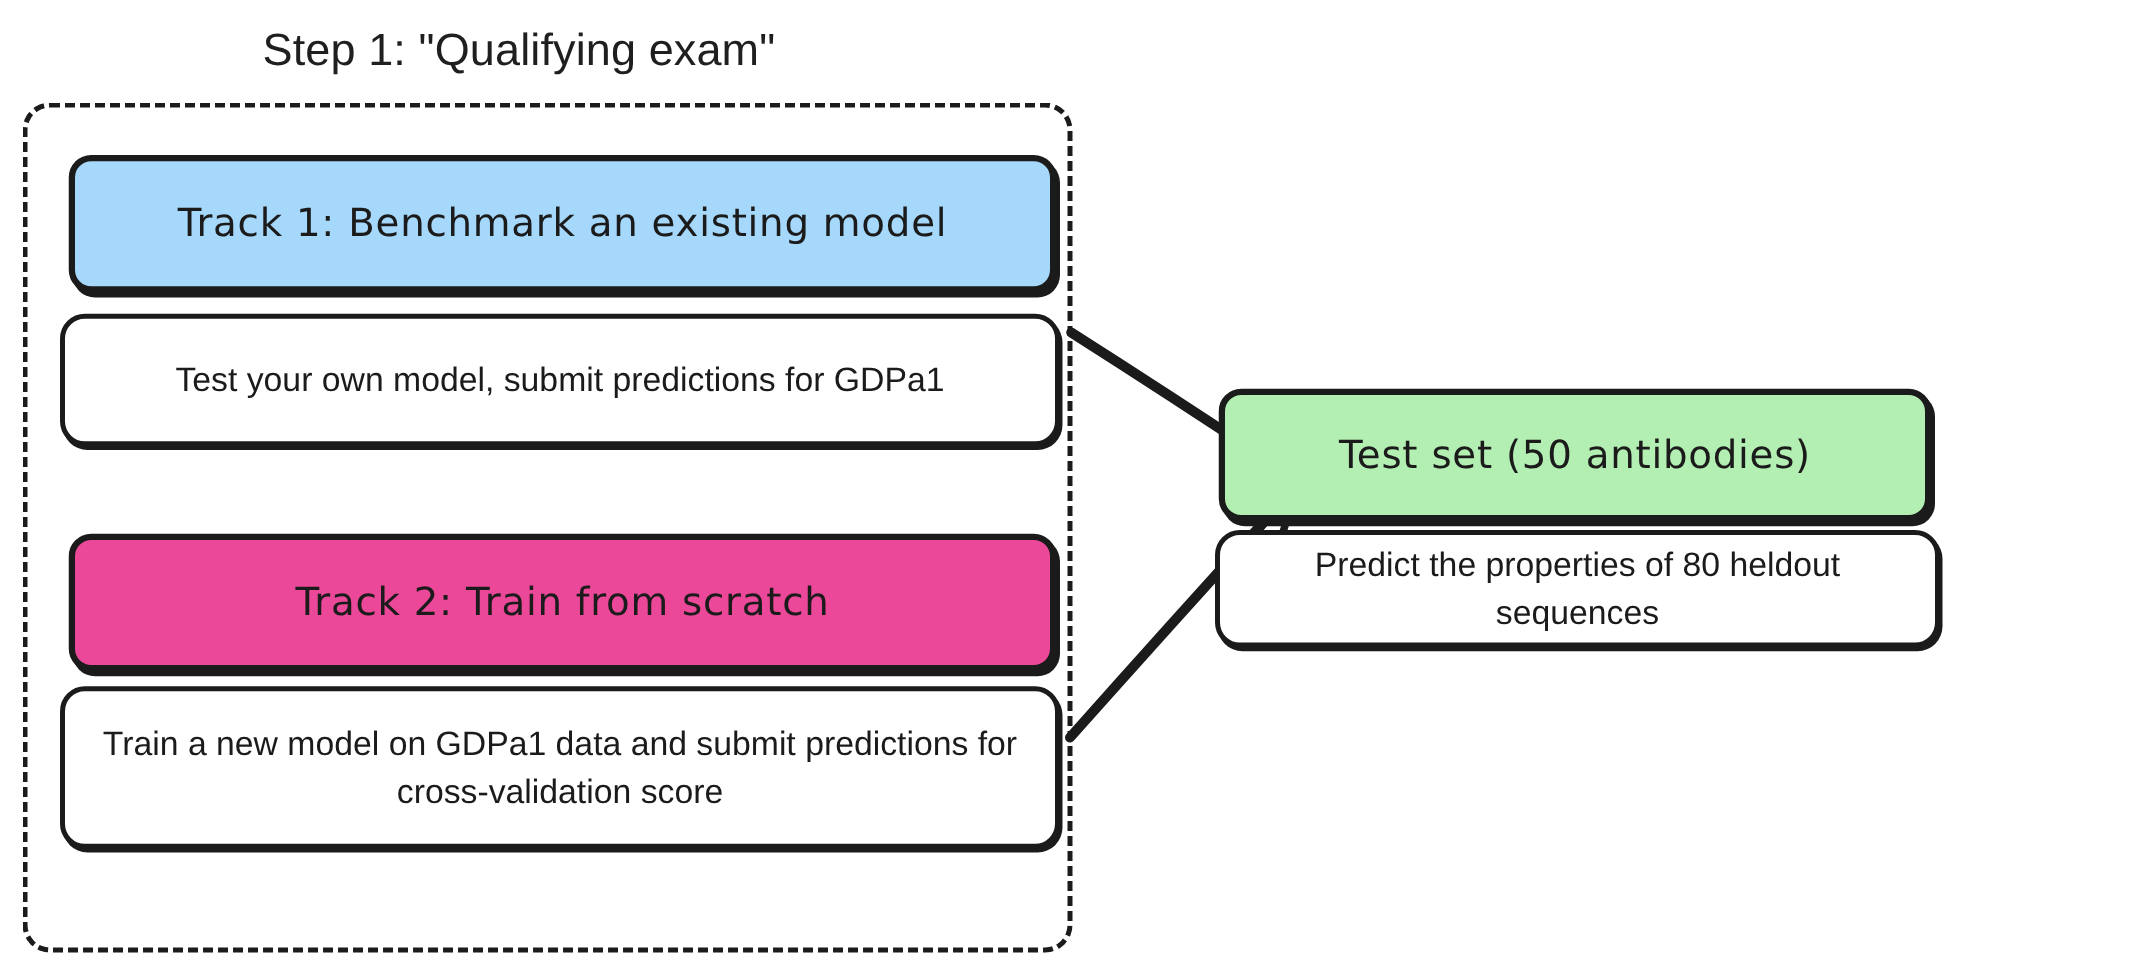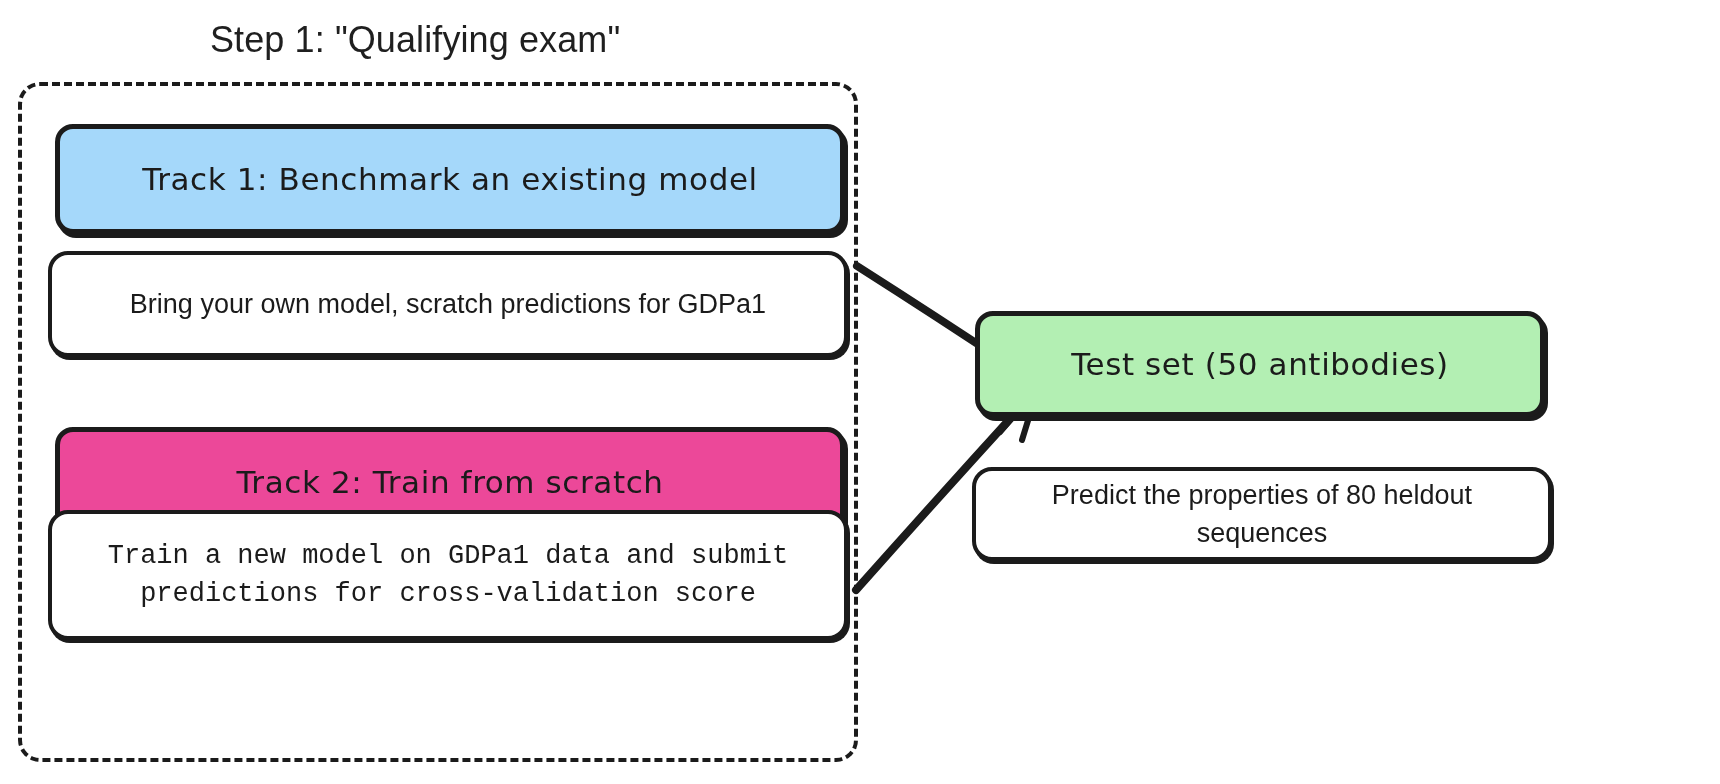--- a/index.html
+++ b/index.html
@@ -95,38 +95,36 @@
   }
   #track2-header {
     left: 55px;
     top: 427px;
     width: 790px;
     height: 110px;
     background: #ec4899;
   }
   #track2-desc {
     left: 48px;
-    top: 510px;
+    top: 549px;
     width: 800px;
     height: 130px;
-    font-family: Liberation Mono, monospace;
   }
   #testset-header {
     left: 975px;
     top: 311px;
     width: 570px;
     height: 106px;
     background: #b3efb3;
   }
   #testset-desc {
     left: 972px;
     top: 424px;
     width: 580px;
     height: 94px;
-    margin-top: 43px;
   }
 
   
   .arrow-layer {
     position: absolute;
     left: 0;
     top: 0;
     width: 1720px;
     height: 784px;
     pointer-events: none;
@@ -155,21 +153,21 @@
       <path d="M 1038 388 L 985 404" stroke="#1b1b1b" stroke-width="6" fill="none" stroke-linecap="round"></path>
       <path d="M 1038 388 L 1000 432" stroke="#1b1b1b" stroke-width="6" fill="none" stroke-linecap="round"></path>
       <path d="M 1038 388 L 1022 440" stroke="#1b1b1b" stroke-width="6" fill="none" stroke-linecap="round"></path>
     </g>
   </svg>
 
   <div class="node header" id="track1-header">
     <span class="node-text">Track 1: Benchmark an existing model</span>
   </div>
   <div class="node desc" id="track1-desc">
-    <span class="node-text">Bring your own model, scratch predictions for GDPa1</span>
+    <span class="node-text">Test your own model, submit predictions for GDPa1</span>
   </div>
 
   <div class="node header" id="track2-header">
     <span class="node-text">Track 2: Train from scratch</span>
   </div>
   <div class="node desc" id="track2-desc">
     <span class="node-text">Train a new model on GDPa1 data and submit predictions for cross-validation score</span>
   </div>
 
   <div class="node header" id="testset-header">

